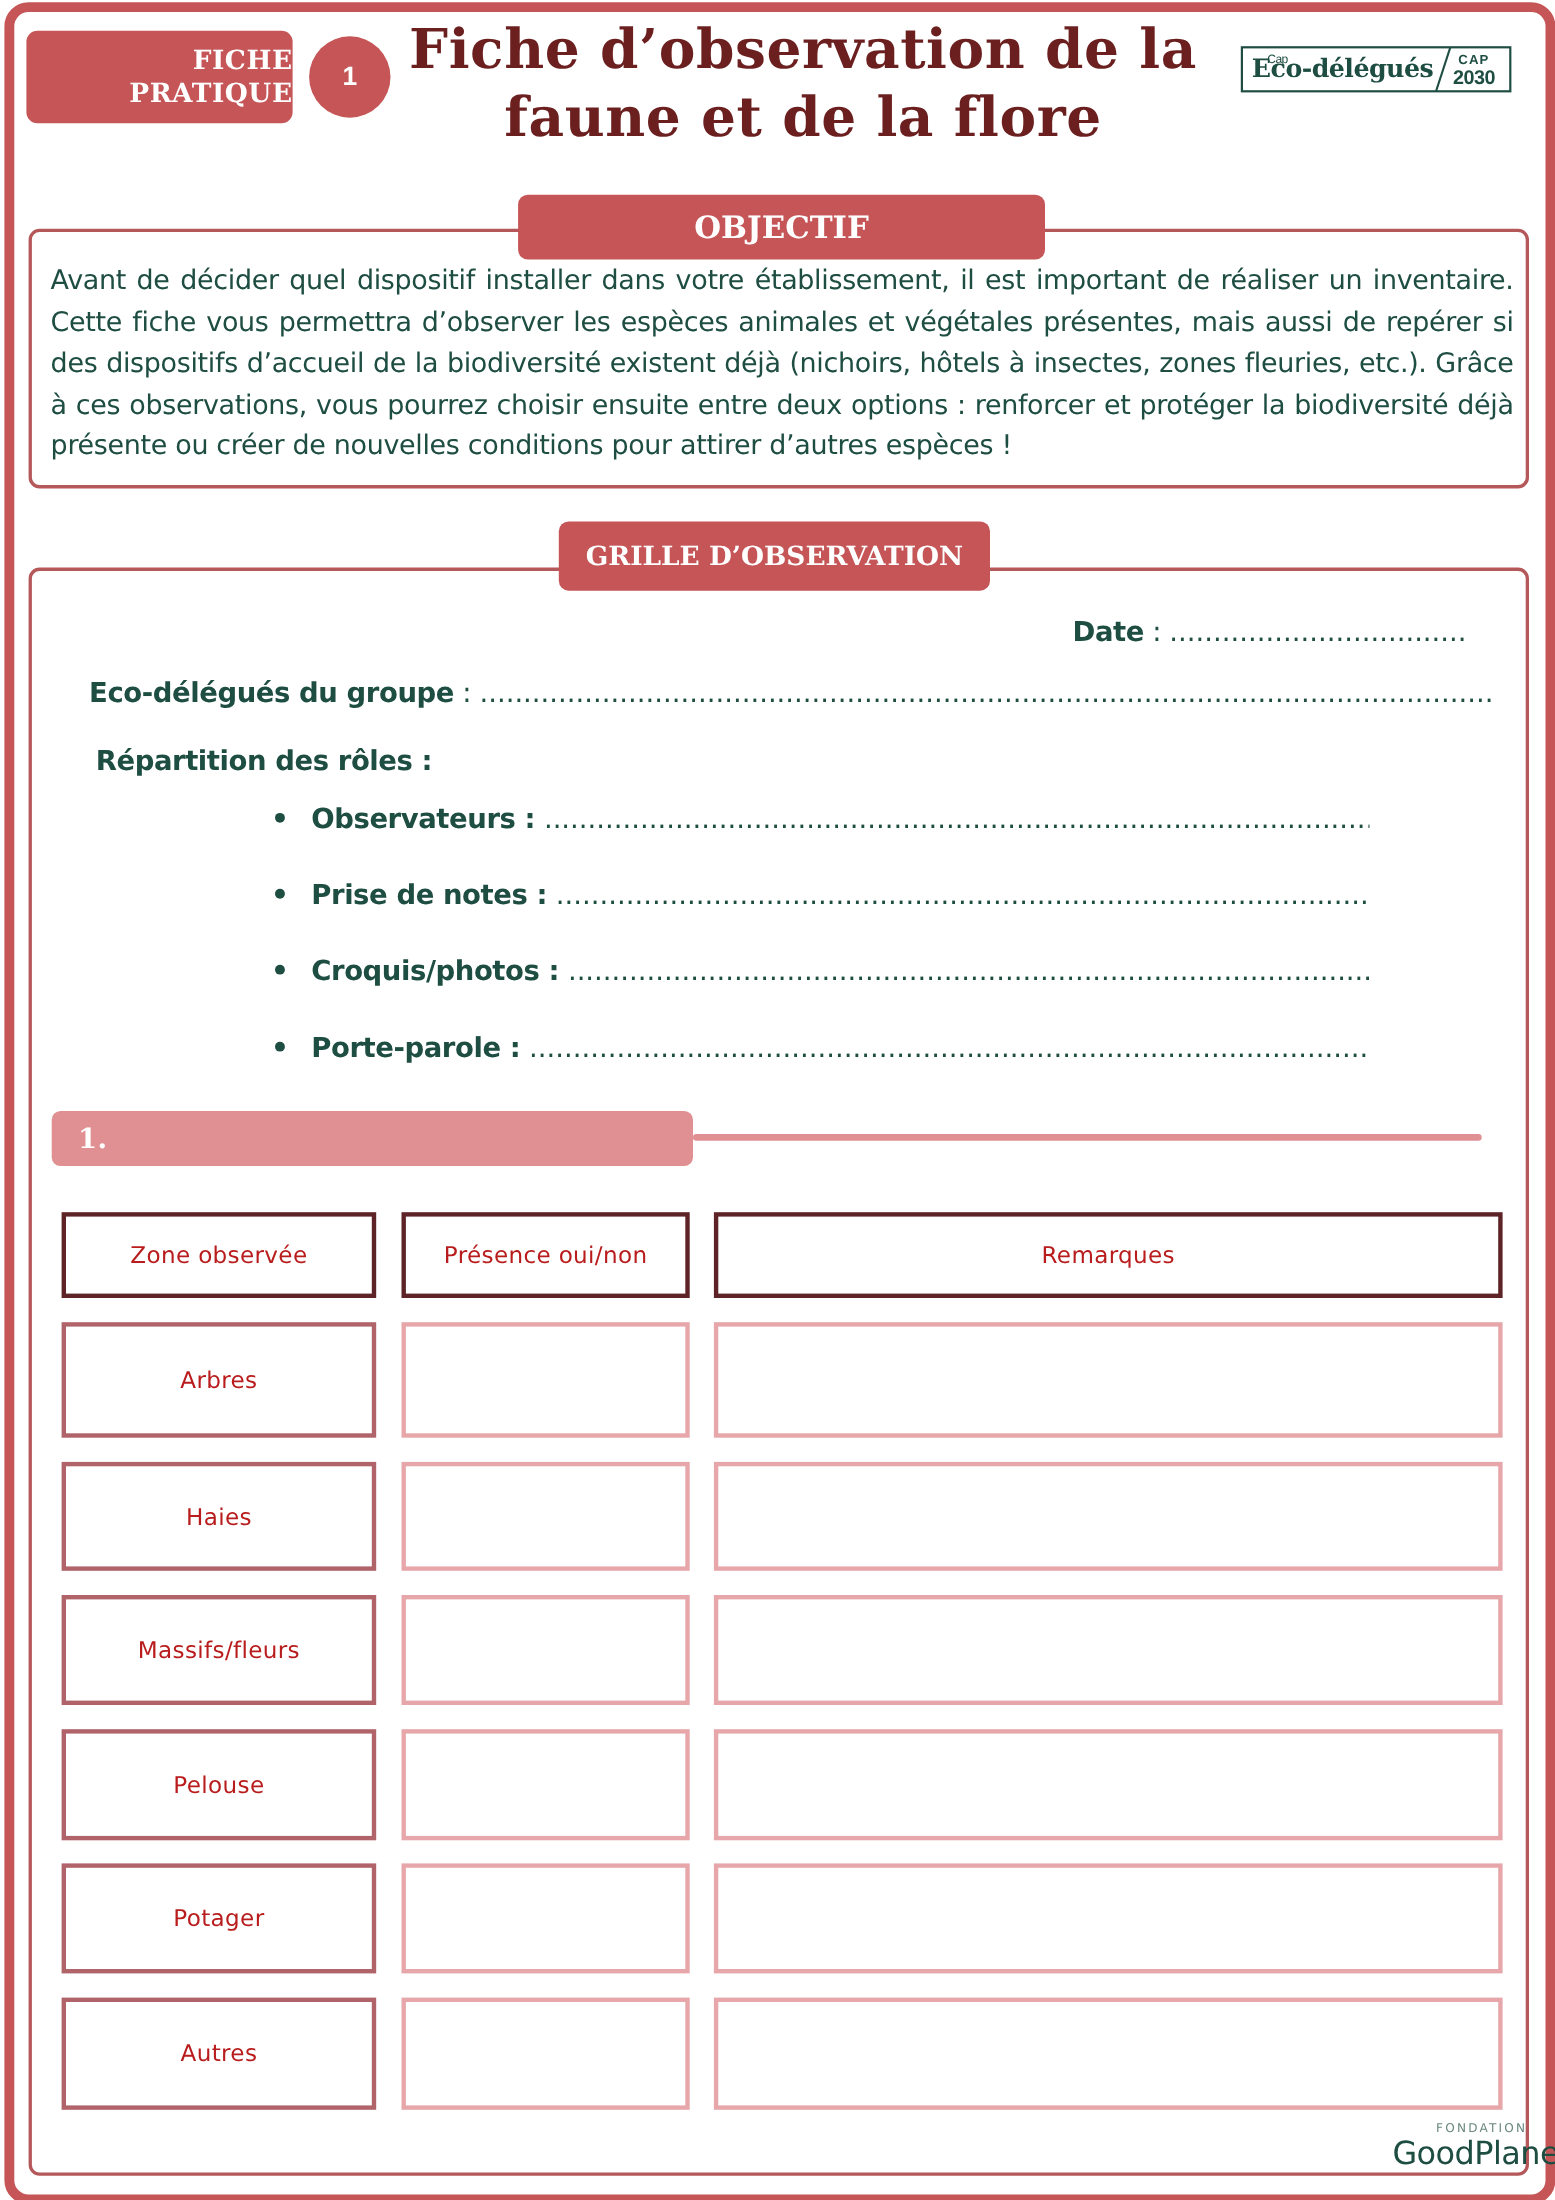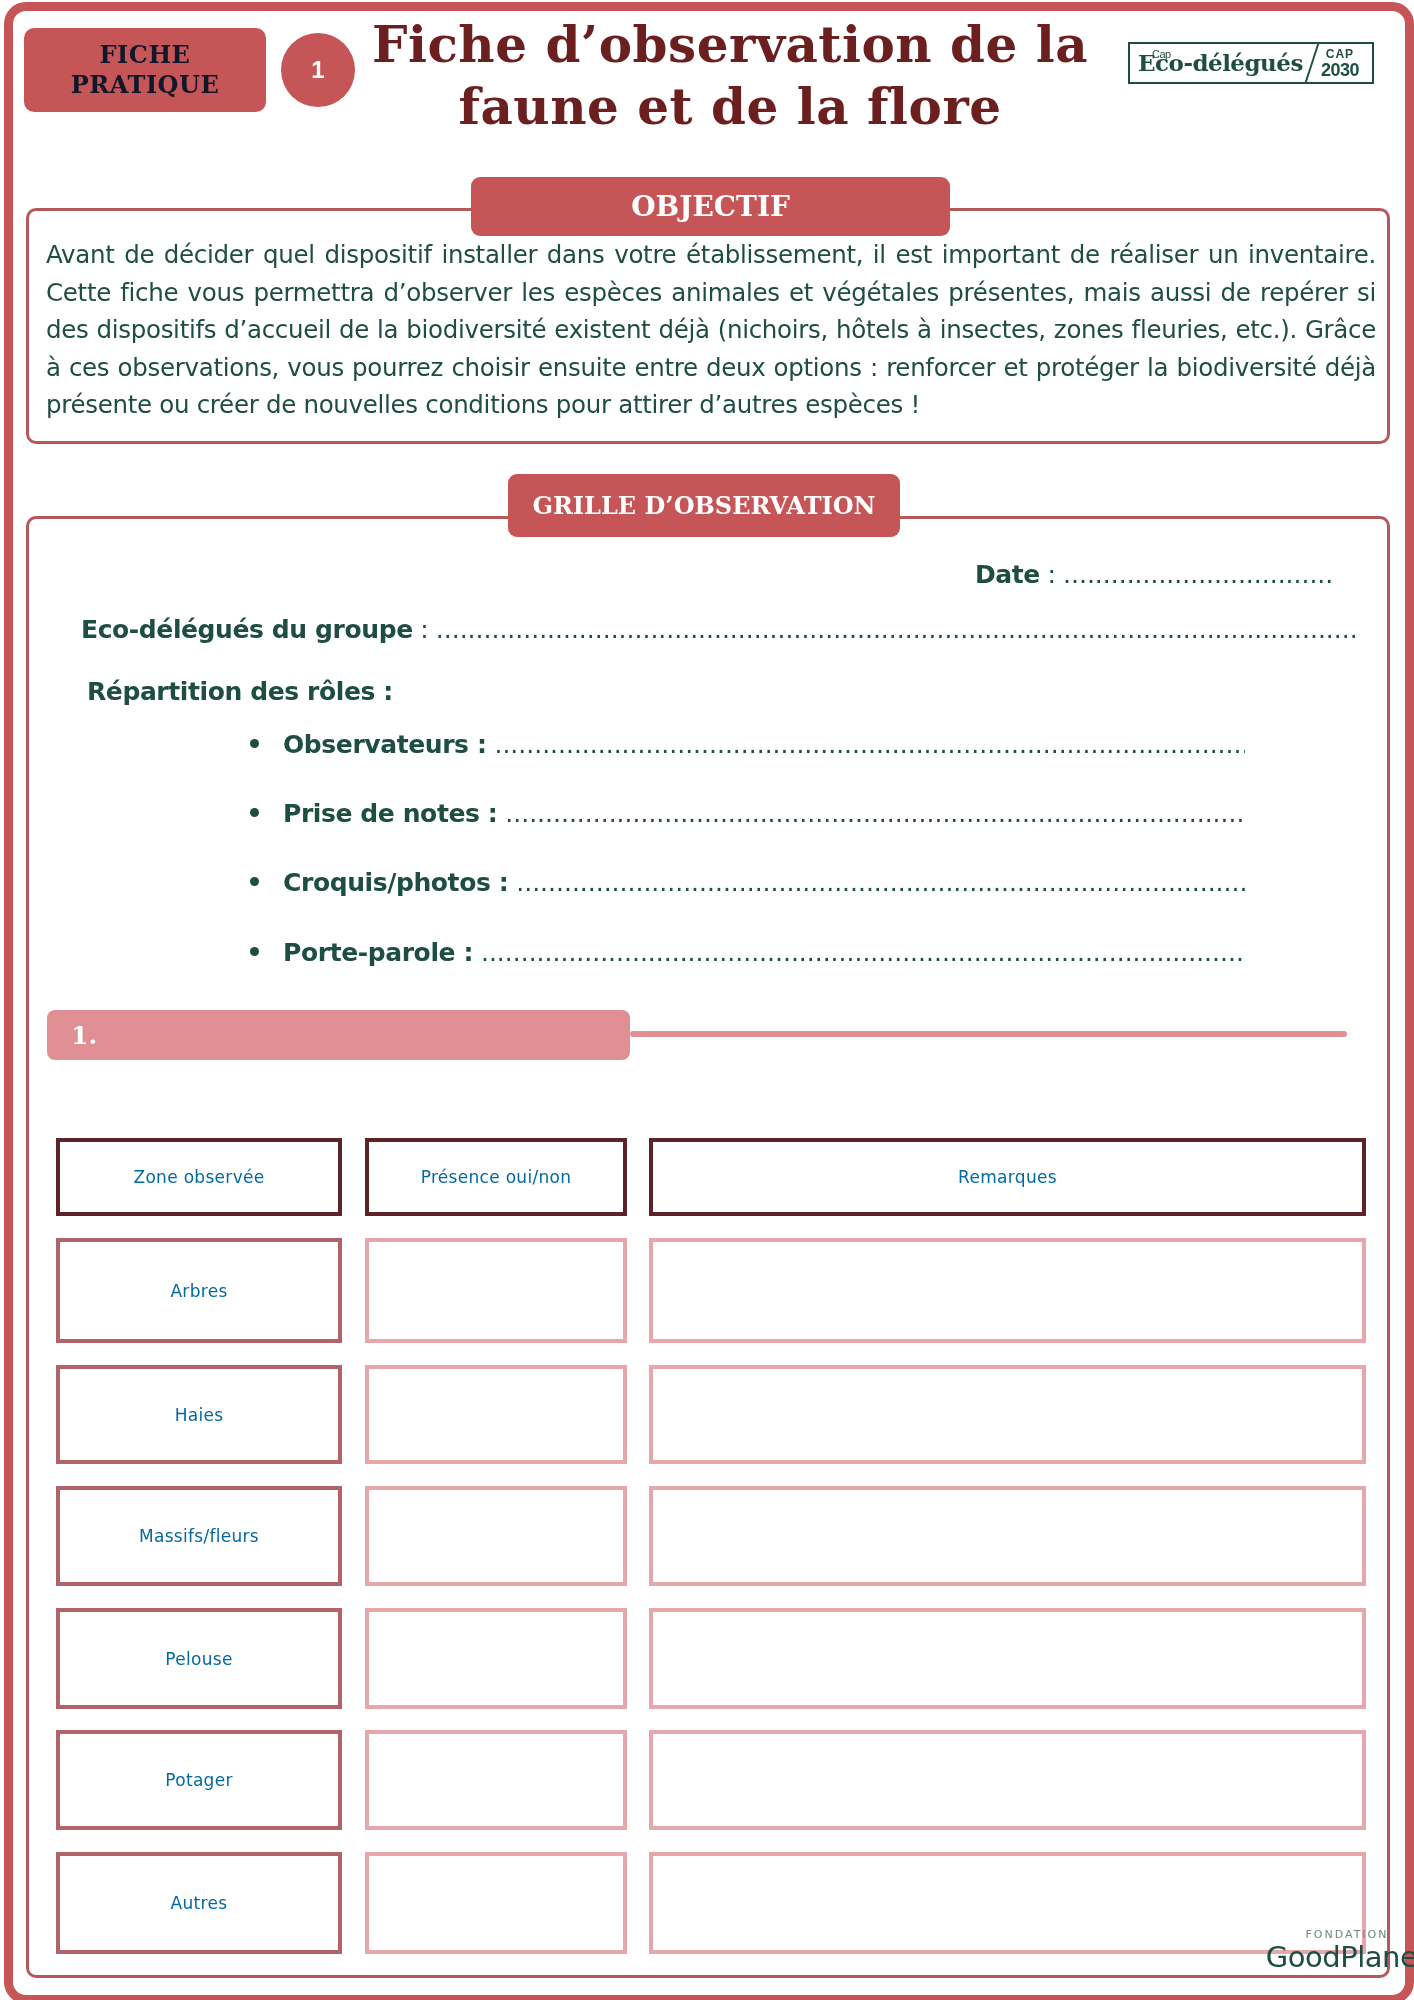--- a/index.html
+++ b/index.html
@@ -1,20 +1,20 @@
 <!DOCTYPE html>
 <html><head>
 <meta charset="utf-8">
 <style>
   html, body { margin:0; padding:0; background:#ffffff; }
   body { width:1414px; height:2000px; position:relative; overflow:hidden; font-family:"Liberation Sans", sans-serif; }
   .frame { position:absolute; left:4px; top:2px; width:1392px; height:1984px; border:9px solid #C55556; border-radius:22px; box-sizing:content-box; }
   .abs { position:absolute; }
-  .badge { left:24px; top:28px; width:242px; height:84px; background:#C55556; border-radius:10px; color:#0f172a;
-           font-family:"DejaVu Serif", serif; font-weight:bold; font-size:24px; line-height:30px; text-align:center;
+  .badge { left:24px; top:28px; width:242px; height:84px; background:#C55556; border-radius:10px; color:#ffffff;
+           font-family:"DejaVu Serif", serif; font-weight:bold; font-size:24px; line-height:30px; text-align:right;
            display:flex; flex-direction:column; justify-content:center; letter-spacing:0.5px; }
   .circle { left:281px; top:33px; width:74px; height:74px; border-radius:50%; background:#C55556; color:#fff;
             font-family:"Liberation Sans", sans-serif; font-weight:bold; font-size:24px; display:flex; align-items:center; justify-content:center; }
   .title { left:370px; top:14px; width:720px; text-align:center; color:#6B1F1F; font-family:"DejaVu Serif", serif; font-weight:bold;
            font-size:50px; line-height:62px; letter-spacing:0.5px; }
   .logo { left:1128px; top:42px; width:246px; height:42px; border:2px solid #1E4D42; display:flex; align-items:center; box-sizing:border-box; }
   .logo .brand { position:relative; padding-left:8px; font-family:"DejaVu Serif", serif; font-weight:bold; color:#1E4D42; font-size:23px; line-height:28px; letter-spacing:-0.5px; }
   .logo .cap-small { position:absolute; left:22px; top:-9px; font-family:"Liberation Sans", sans-serif; font-weight:normal; font-size:11px; color:#1E4D42; }
   .logo .slash { width:2px; height:40px; background:#1E4D42; transform:skewX(-18deg) ; margin-left:8px; transform-origin:center; }
   .logo .cap2030 { margin-left:8px; font-family:"Liberation Sans", sans-serif; font-weight:bold; color:#1E4D42; text-align:center; line-height:14px; }
@@ -30,21 +30,21 @@
   .field b { font-weight:bold; }
   .dots { font-weight:normal; letter-spacing:0; }
   .bullet { display:inline-block; width:9px; height:9px; border-radius:50%; background:#1E4D42; margin-right:24px; vertical-align:middle; position:relative; top:-3px; }
 
   .sec-pill { left:47px; top:1010px; width:583px; height:50px; background:#E09092; border-radius:8px; color:#fff;
               font-family:"DejaVu Serif", serif; font-weight:bold; font-size:25px; display:flex; align-items:center; padding-left:24px; box-sizing:border-box; letter-spacing:0.2px; }
   .sec-pill .num { margin-right:22px; }
   .sec-line { left:630px; top:1031px; width:717px; height:6px; background:#E09092; border-radius:3px; }
 
   .cell { position:absolute; box-sizing:border-box; background:#fff; display:flex; align-items:center; justify-content:center;
-          font-family:"DejaVu Sans", sans-serif; font-size:17px; color:#0369a1; letter-spacing:0.3px;margin-top:36px; }
+          font-family:"DejaVu Sans", sans-serif; font-size:21px; color:#b91c1c; letter-spacing:0.3px; }
   .hdr { border:4px solid #5E2326; }
   .zone { border:4px solid #B0646A; }
   .empty { border:4px solid #E7A7AA; }
 
   .gp { left:1220px; top:1928px; width:170px; text-align:center;margin-left:42px; }
   .gp .f { font-family:"DejaVu Sans", sans-serif; font-size:11px; letter-spacing:2px; color:#6A8880; }
   .gp .g { font-family:"DejaVu Sans", sans-serif; font-size:29px; color:#1E4D42; line-height:32px; letter-spacing:-0.5px; }
 </style>
 </head>
 <body>

